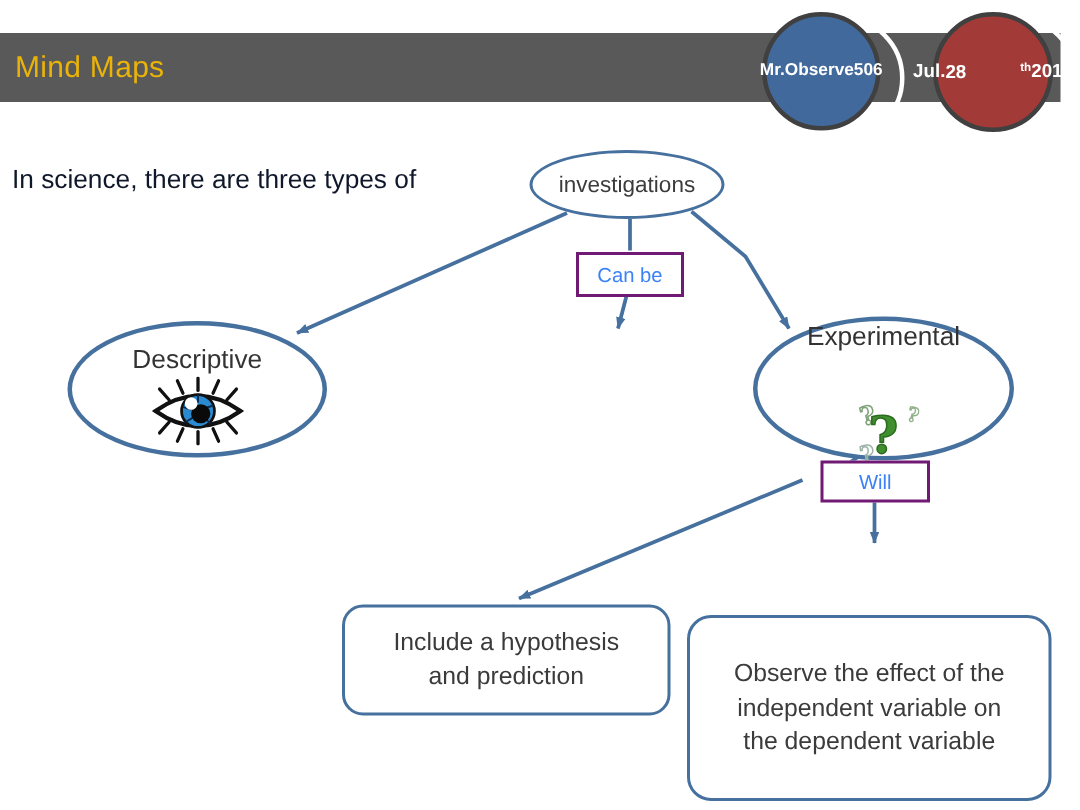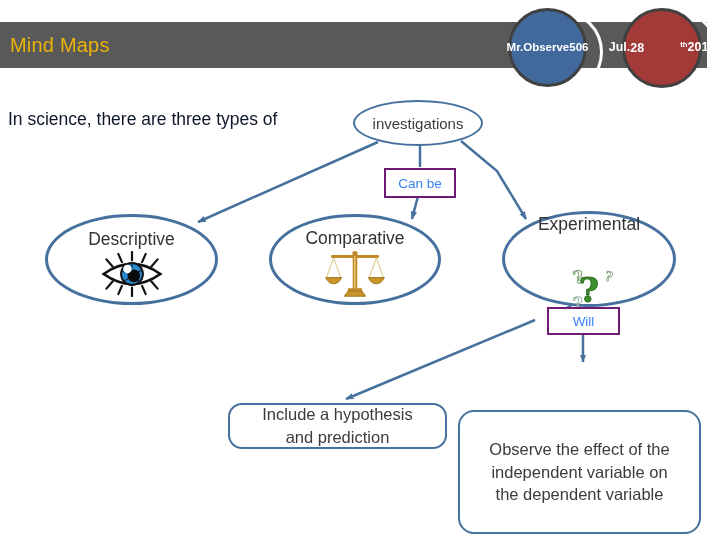--- a/index.html
+++ b/index.html
@@ -33,21 +33,21 @@
   .oval-descriptive{left:45px;top:214px;width:167px;height:79px;padding-top:6px;}
   .oval-comparative{left:269px;top:214px;width:166px;height:79px;padding-top:6px;}
   .oval-experimental{left:502px;top:211px;width:168px;height:82px;padding-top:8px;gap:26px;}
   .rect-label{position:absolute;border:2px solid #701a75;background:#ffffff;z-index:2;
     display:flex;align-items:center;justify-content:center;font-size:13.5px;color:#3b82f6;}
   .rect-canbe{left:384px;top:168px;width:68px;height:26px;}
   .rect-will{left:535px;top:307px;width:69px;height:24px;margin-left:12px;}
   .round-box{position:absolute;border:2.5px solid #46709e;background:#ffffff;z-index:2;
     display:flex;align-items:center;justify-content:center;text-align:center;
     font-size:16.5px;line-height:1.38;color:#3b3b3b;}
-  .box-hypothesis{left:228px;top:403px;width:219px;height:46px;border-radius:14px;padding:0 24px;box-sizing:border-box;}
+  .box-hypothesis{left:228px;top:403px;width:219px;height:74px;border-radius:14px;padding:0 24px;box-sizing:border-box;}
   .box-observe{left:458px;top:368px;width:243px;height:124px;border-radius:16px;padding:0 29px;box-sizing:border-box;margin-top:42px;}
   
   .connectors{position:absolute;left:0;top:0;z-index:1;pointer-events:none;}
   .icon-wrap{margin-top:1px;line-height:0;}
 </style>
 </head>
 <body>
 
 <div class="slide">
 
@@ -117,41 +117,20 @@
           <line x1="26" y1="33" x2="31" y2="30"></line>
           <line x1="44" y1="34" x2="40" y2="30"></line>
           <line x1="46" y1="21" x2="40" y2="23"></line>
         </g>
         <circle cx="37" cy="27" r="7" fill="#0a0a0a"></circle>
         <circle cx="30" cy="19.5" r="4.6" fill="#ffffff"></circle>
       </svg>
     </span>
   </div>
 
-  <div class="oval oval-branch oval-comparative">
-    <span>Comparative</span>
-    <span class="icon-wrap">
-      <svg width="64" height="48" viewBox="0 0 70 54">
-        <circle cx="35" cy="4" r="3" fill="#c08a28"></circle>
-        <rect x="8" y="5.5" width="54" height="3.4" rx="1.5" fill="#c08a28"></rect>
-        <g stroke="#e2cf96" stroke-width="1.3" fill="none">
-          <line x1="11" y1="9" x2="3" y2="31"></line>
-          <line x1="11" y1="9" x2="19" y2="31"></line>
-          <line x1="59" y1="9" x2="51" y2="31"></line>
-          <line x1="59" y1="9" x2="67" y2="31"></line>
-        </g>
-        <path d="M2,31 L20,31 Q17,38 11,38 Q5,38 2,31 Z" fill="#c99428" stroke="#9a7017" stroke-width="1"></path>
-        <path d="M50,31 L68,31 Q65,38 59,38 Q53,38 50,31 Z" fill="#c99428" stroke="#9a7017" stroke-width="1"></path>
-        <rect x="32.4" y="7" width="5.2" height="37" fill="#c08a28"></rect>
-        <rect x="33.9" y="7" width="1.6" height="37" fill="#ecc878"></rect>
-        <rect x="27" y="43" width="16" height="3.4" fill="#c08a28"></rect>
-        <path d="M23,52 L47,52 L43,46.4 L27,46.4 Z" fill="#c99428" stroke="#9a7017" stroke-width="1"></path>
-      </svg>
-    </span>
-  </div>
 
   <div class="oval oval-branch oval-experimental">
     <span>Experimental</span>
     <span class="icon-wrap">
       <svg width="48" height="50" viewBox="0 0 48 50">
         <text x="10" y="22" font-size="17" font-family="DejaVu Serif, serif" font-weight="bold" fill="none" stroke="#7da377" stroke-width="1" transform="rotate(-14 10 22)">?</text>
         <text x="39" y="18" font-size="13" font-family="DejaVu Serif, serif" font-weight="bold" fill="none" stroke="#8fb089" stroke-width="0.9" transform="rotate(14 39 18)">?</text>
         <text x="9" y="48" font-size="17" font-family="DejaVu Serif, serif" font-weight="bold" fill="none" stroke="#9bb4a6" stroke-width="1" transform="rotate(-8 9 48)">?</text>
         <text x="24" y="40" font-size="34" font-family="DejaVu Serif, serif" font-weight="bold" text-anchor="middle" fill="#3f8f2e" stroke="#2c6b20" stroke-width="1">?</text>
       </svg>

